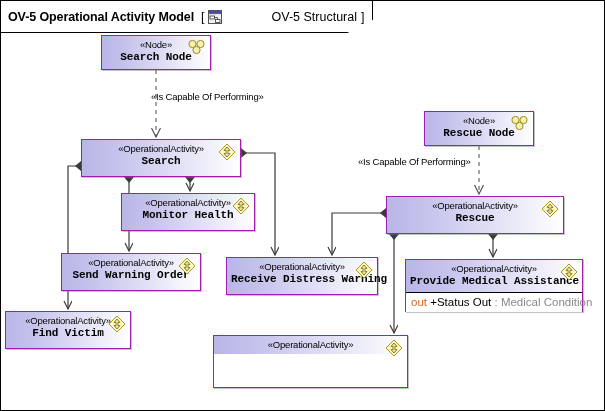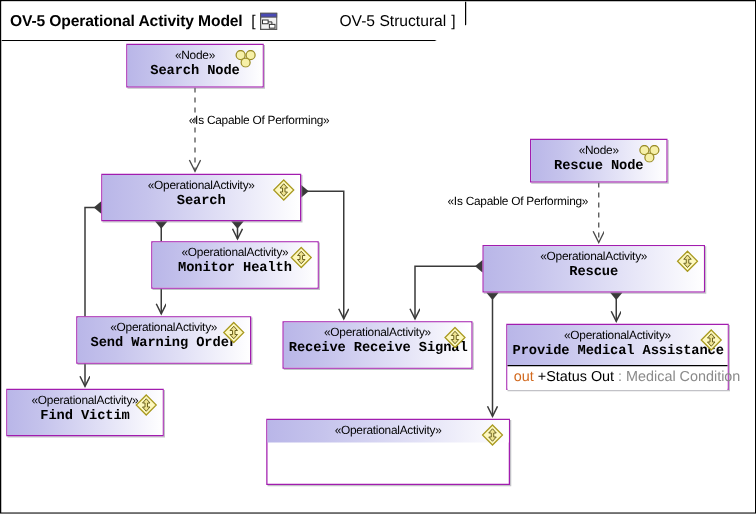--- a/index.html
+++ b/index.html
@@ -274,21 +274,21 @@
     </div>
   </div>
 
   <div class="box" style="left:225px; top:256px; width:152px; height:38px;">
     <div class="hdr" style="height:100%;">
       <svg class="corner-icon" viewBox="0 0 18 18">
         <polygon points="9,1 17,9 9,17 1,9" fill="#fdf8c0" stroke="#a8991f" stroke-width="1"></polygon>
         <path d="M9,4 L6,7.4 L8,7.4 L8,10.6 L6,10.6 L9,14 L12,10.6 L10,10.6 L10,7.4 L12,7.4 Z" fill="#efe492" stroke="#6e6520" stroke-width="0.8"></path>
       </svg>
       <div class="stereo">«OperationalActivity»</div>
-      <div class="nm">Receive Receive Signal</div>
+      <div class="nm">Receive Distress Warning</div>
     </div>
   </div>
 
   <div class="box" style="left:385px; top:195px; width:178px; height:38px;">
     <div class="hdr" style="height:100%;">
       <svg class="corner-icon" viewBox="0 0 18 18">
         <polygon points="9,1 17,9 9,17 1,9" fill="#fdf8c0" stroke="#a8991f" stroke-width="1"></polygon>
         <path d="M9,4 L6,7.4 L8,7.4 L8,10.6 L6,10.6 L9,14 L12,10.6 L10,10.6 L10,7.4 L12,7.4 Z" fill="#efe492" stroke="#6e6520" stroke-width="0.8"></path>
       </svg>
       <div class="stereo">«OperationalActivity»</div>

